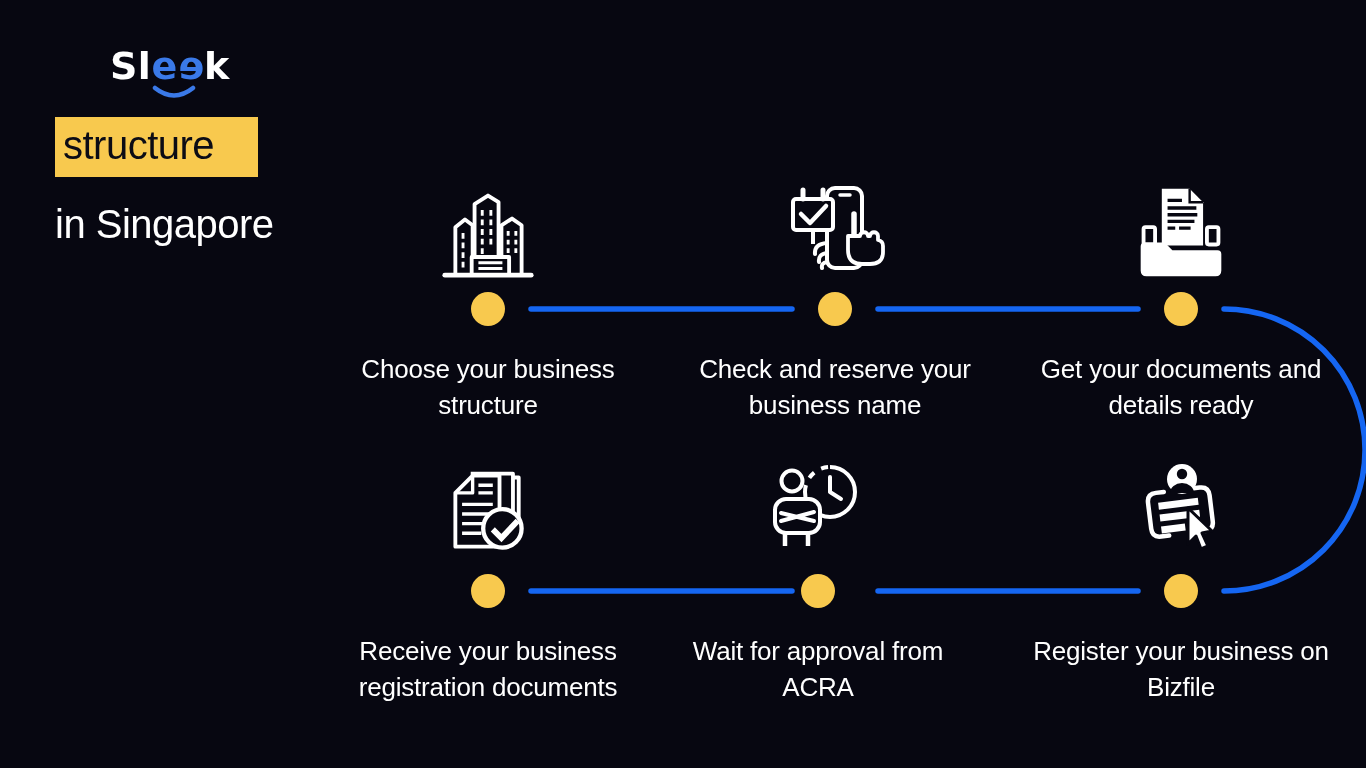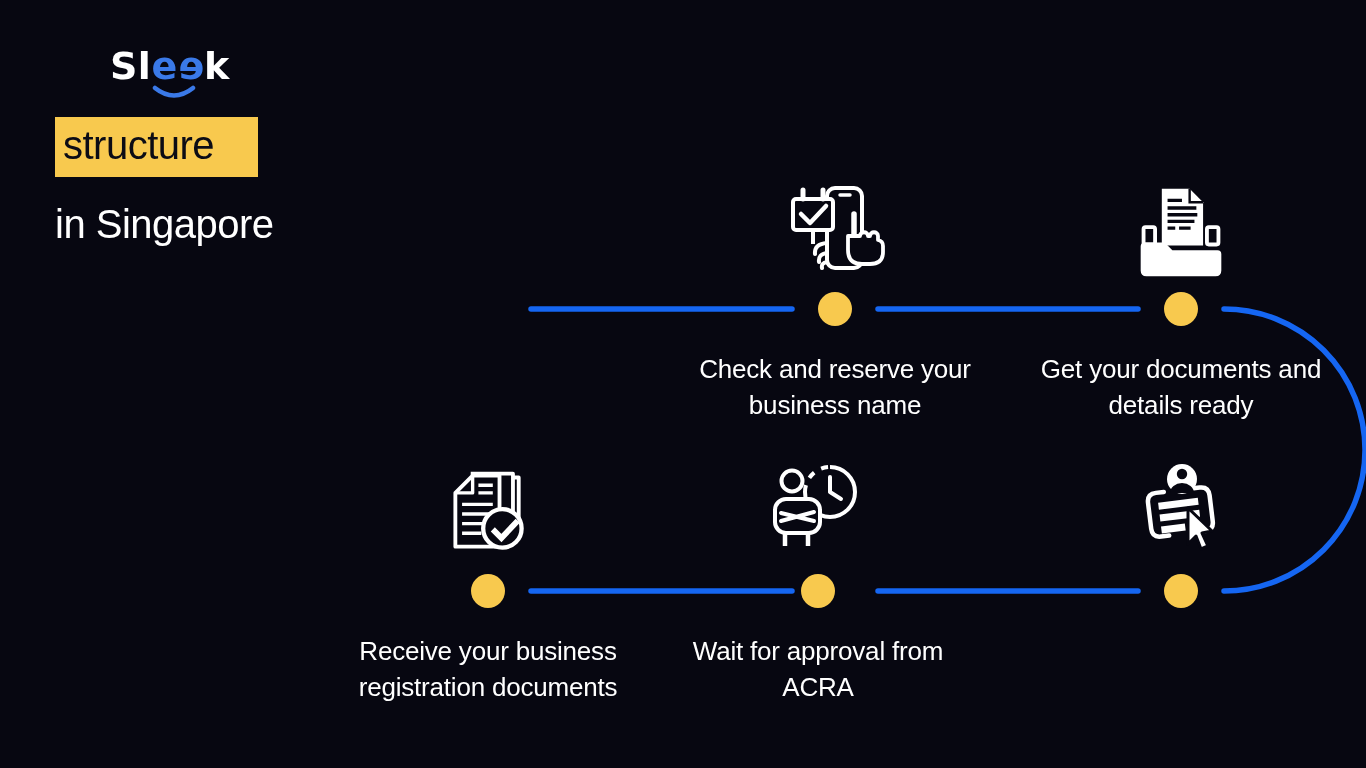--- a/index.html
+++ b/index.html
@@ -58,20 +58,42 @@
     <svg class="logo-smile" width="46" height="16" viewBox="0 0 46 16">
       <path d="M4 3 q19 15 38 0" stroke="#3A79E8" stroke-width="4.5" fill="none" stroke-linecap="round"></path>
     </svg>
   </div>
 
   <div class="title">
     <span class="title-highlight">structure</span>
     <span class="title-line title-last">in Singapore</span>
   </div>
 
+  <div class="step" style="left:308px;top:180px;">
+    <div class="icon-wrap">
+      <svg width="96" height="96" viewBox="0 0 100 100">
+        <g stroke="#FFFFFF" stroke-width="4" fill="none" stroke-linejoin="round">
+          <path d="M36 95 V21 L50 12 L61 19 V95"></path>
+          <path d="M16 95 V45 L26 37 L34 43 V95"></path>
+          <path d="M64 95 V43 L75 36 L85 43 V95"></path>
+        </g>
+        <g stroke="#FFFFFF" stroke-width="3" fill="none">
+          <path d="M44 27 v6 M53 27 v6 M44 37 v6 M53 37 v6 M44 47 v6 M53 47 v6 M44 57 v6 M53 57 v6 M44 67 v6"></path>
+          <path d="M24 51 v6 M24 61 v6 M24 71 v6 M24 81 v6"></path>
+          <path d="M71 49 v5 M79 49 v5 M71 58 v5 M79 58 v5 M71 67 v5 M79 67 v5"></path>
+        </g>
+        <path d="M33 95 V76 H72 V95 Z" fill="#070711" stroke="#FFFFFF" stroke-width="4" stroke-linejoin="round"></path>
+        <path d="M40 82 H65 M40 88 H65" stroke="#FFFFFF" stroke-width="3"></path>
+        <path d="M5 95 H95" stroke="#FFFFFF" stroke-width="5" stroke-linecap="round"></path>
+      </svg>
+    </div>
+    <div class="dot"></div>
+    <div class="step-label">Choose your business
+structure</div>
+  </div>
 
   <div class="step" style="left:655px;top:180px;">
     <div class="icon-wrap">
       <svg width="100" height="100" viewBox="0 0 100 100">
         <rect x="42" y="8" width="35" height="80" rx="8" stroke="#FFFFFF" stroke-width="4" fill="none"></rect>
         <path d="M55 15 h10" stroke="#FFFFFF" stroke-width="3.5" stroke-linecap="round"></path>
         <rect x="8" y="19" width="40" height="31" rx="3" fill="#070711" stroke="#FFFFFF" stroke-width="4"></rect>
         <path d="M18 19 V10 M38 19 V10" stroke="#FFFFFF" stroke-width="5" stroke-linecap="round"></path>
         <path d="M16 34 l9 9 l16 -17" stroke="#FFFFFF" stroke-width="4.5" fill="none" stroke-linecap="round" stroke-linejoin="round"></path>
         <path d="M28 50 V64" stroke="#FFFFFF" stroke-width="4"></path>
@@ -147,15 +169,17 @@
           <rect x="29" y="50" width="40" height="7" fill="#FFFFFF"></rect>
           <rect x="29" y="62" width="24" height="7" fill="#FFFFFF"></rect>
         </g>
         <circle cx="51" cy="17" r="15" fill="#FFFFFF"></circle>
         <circle cx="51" cy="12" r="5.2" fill="#070711"></circle>
         <path d="M39 31 A12 10 0 0 1 63 31 Z" fill="#070711"></path>
         <path d="M57 46 V82 L65 74 L70 87 L77 84 L71 71 L81 69 Z" fill="#FFFFFF" stroke="#070711" stroke-width="3" stroke-linejoin="round"></path>
       </svg>
     </div>
     <div class="dot"></div>
+    <div class="step-label">Register your business on
+Bizfile</div>
   </div>
 
 </div>
 
 </body></html>

